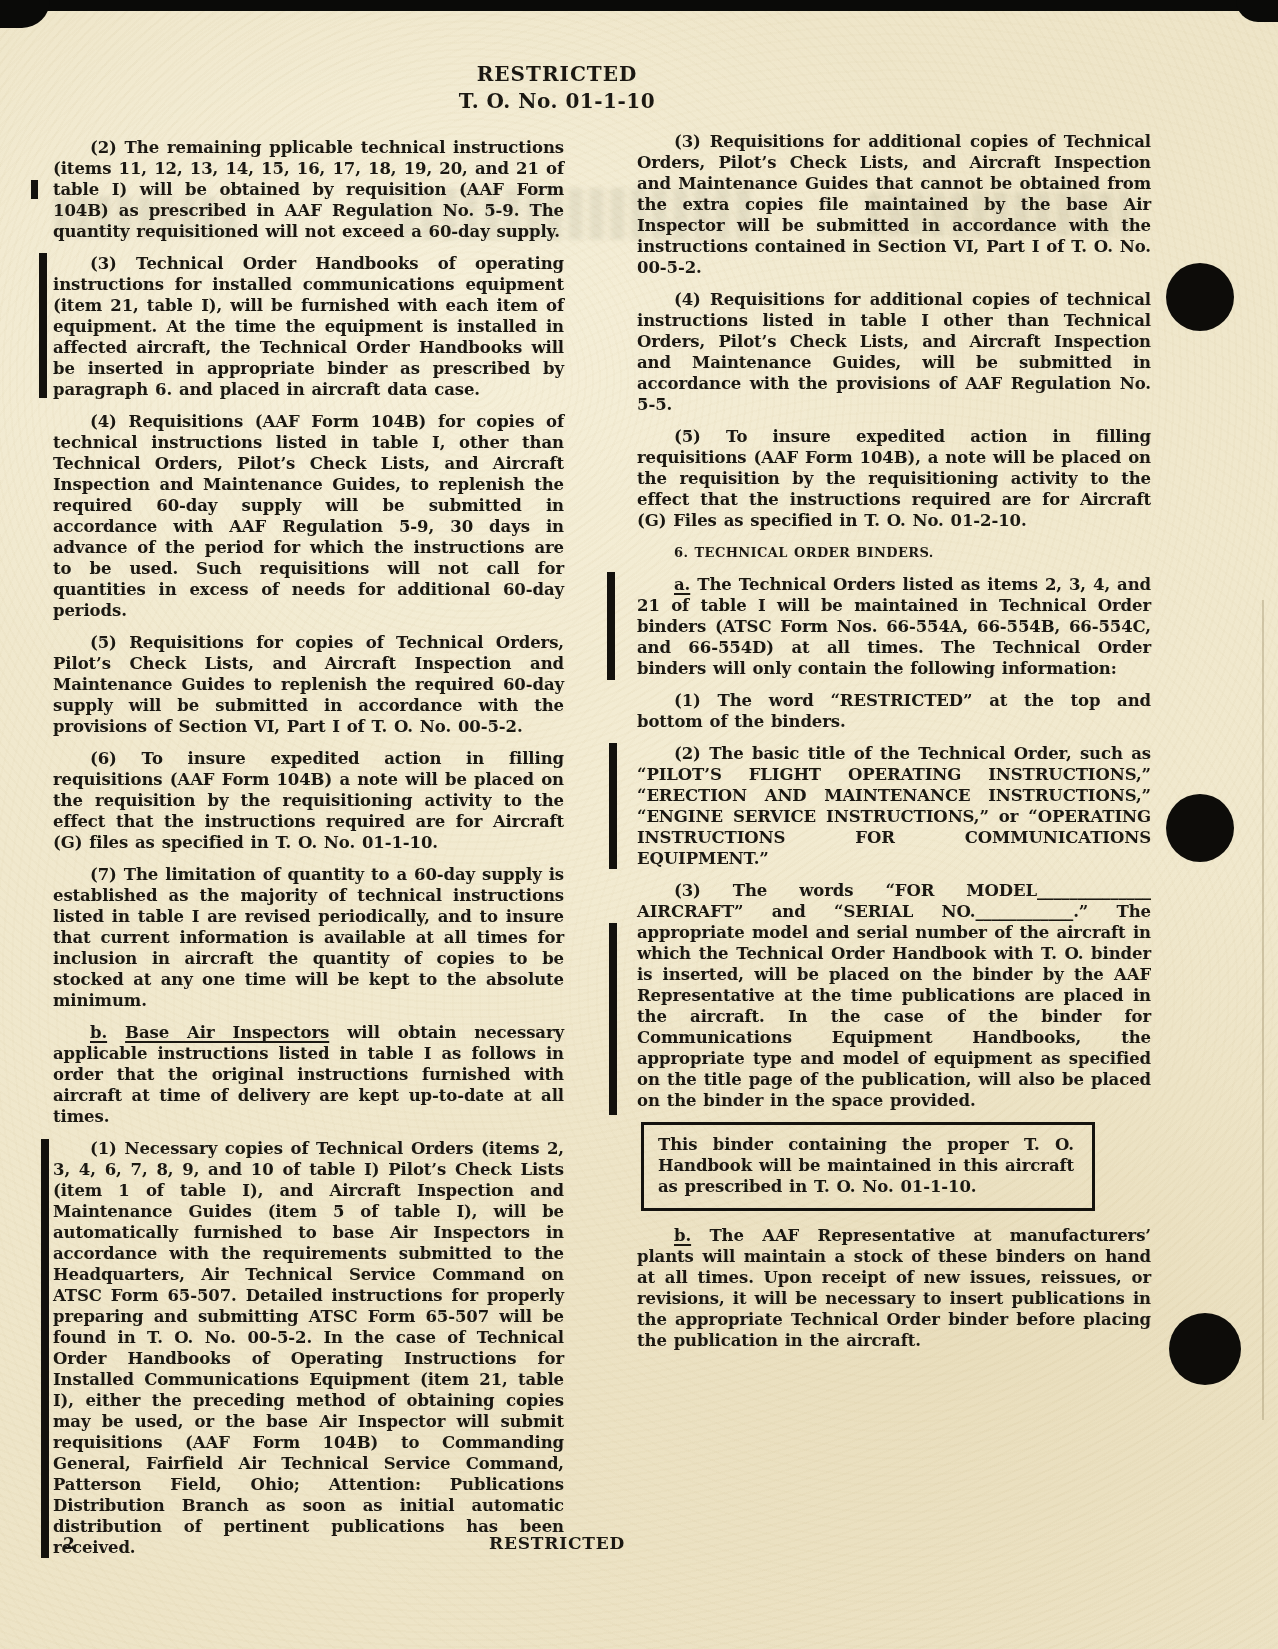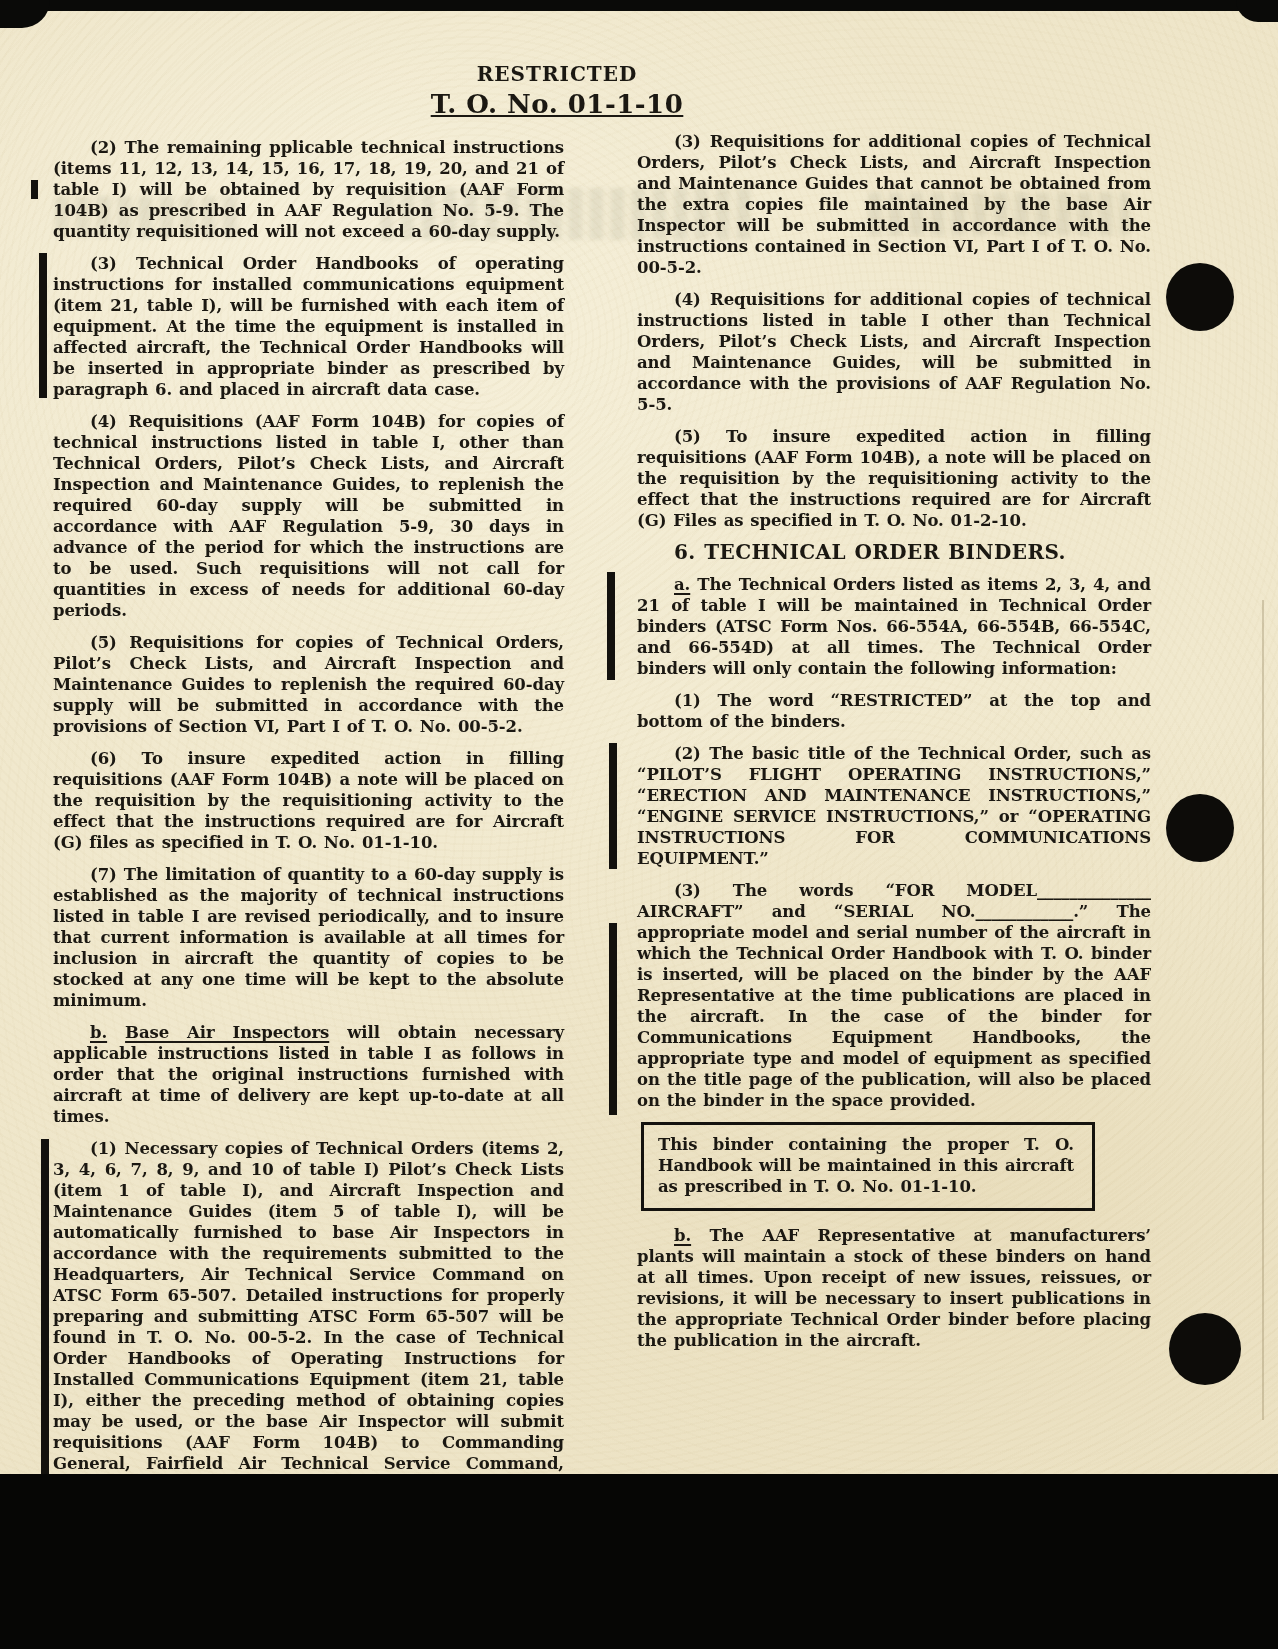--- a/index.html
+++ b/index.html
@@ -1,16 +1,16 @@
 <!DOCTYPE html>
 <html><head>
 <meta charset="utf-8">
 <style>
   html,body{margin:0;padding:0;background:#060605;}
-  .stage{position:relative;width:1278px;height:1474px;overflow:hidden;
+  .stage{position:relative;width:1278px;height:1649px;overflow:hidden;
          font-family:"DejaVu Serif","Liberation Serif",serif;color:#1b1812;}
   .paper{position:absolute;inset:0;
          background:
            radial-gradient(900px 600px at 28% 18%, rgba(255,252,238,.45), rgba(255,252,238,0) 70%),
            radial-gradient(1000px 700px at 75% 80%, rgba(216,198,152,.28), rgba(216,198,152,0) 70%),
            radial-gradient(1400px 900px at 50% 45%, rgba(255,250,230,.25), rgba(230,215,175,.18)),
            #efe7cc;}
   .paper:after{content:"";position:absolute;inset:0;pointer-events:none;
          background:repeating-radial-gradient(circle at 37% 23%, rgba(190,170,120,.05) 0 2px, rgba(0,0,0,0) 2px 7px),
                     repeating-radial-gradient(circle at 70% 60%, rgba(190,170,120,.04) 0 2px, rgba(0,0,0,0) 2px 9px);}
@@ -25,28 +25,28 @@
   .g2{left:380px;top:188px;width:372px;height:52px;}
   .g3{left:868px;top:192px;width:262px;height:44px;}
 
   .dot{position:absolute;background:#0d0c09;border-radius:50%;}
   .d1{left:1166px;top:263px;width:68px;height:68px;}
   .d2{left:1166px;top:794px;width:68px;height:68px;}
   .d3{left:1169px;top:1313px;width:72px;height:72px;}
 
   .hdr{position:absolute;left:0;top:62px;width:1114px;text-align:center;font-weight:bold;}
   .hdr .l1{font-size:20px;letter-spacing:1px;}
-  .hdr .l2{font-size:26px;margin-top:3px;letter-spacing:.5px;text-decoration:underline;}
+  .hdr .l2{font-size:20px;margin-top:3px;letter-spacing:.5px;}
 
   .col{position:absolute;font-size:16.5px;line-height:21px;font-weight:bold;
        text-align:justify;word-spacing:1.2px;letter-spacing:-.1px;}
   .col-left{left:53px;top:137px;width:511px;}
   .col-right{left:637px;top:131px;width:514px;}
   .col p{margin:0 0 11px 0;text-indent:37px;position:relative;}
-  .h6{font-size:20px;margin:3px 0 14px 0;text-indent:0;letter-spacing:.4px;}
+  .h6{font-size:13px;margin:3px 0 14px 0;text-indent:0;letter-spacing:.4px;}
   .u{text-decoration:underline;text-underline-offset:3px;text-decoration-thickness:1.5px;}
 
   .cbar{position:absolute;background:#13110d;width:8px;}
   .cb-l-p2{left:-22px;top:43px;height:19px;width:7px;}
   .cb-l-p3{left:-14px;top:0;bottom:2px;}
   .cb-l-b1{left:-12px;top:1px;bottom:0;}
   .cb-r-p2{left:-32px;top:-2px;bottom:1px;}
   .cb-r-a{left:-30px;top:-2px;bottom:-1px;}
   .cb-r-a2{left:-28px;top:0;bottom:0;}
   .cb-r-a3{left:-28px;top:43px;bottom:-4px;}

